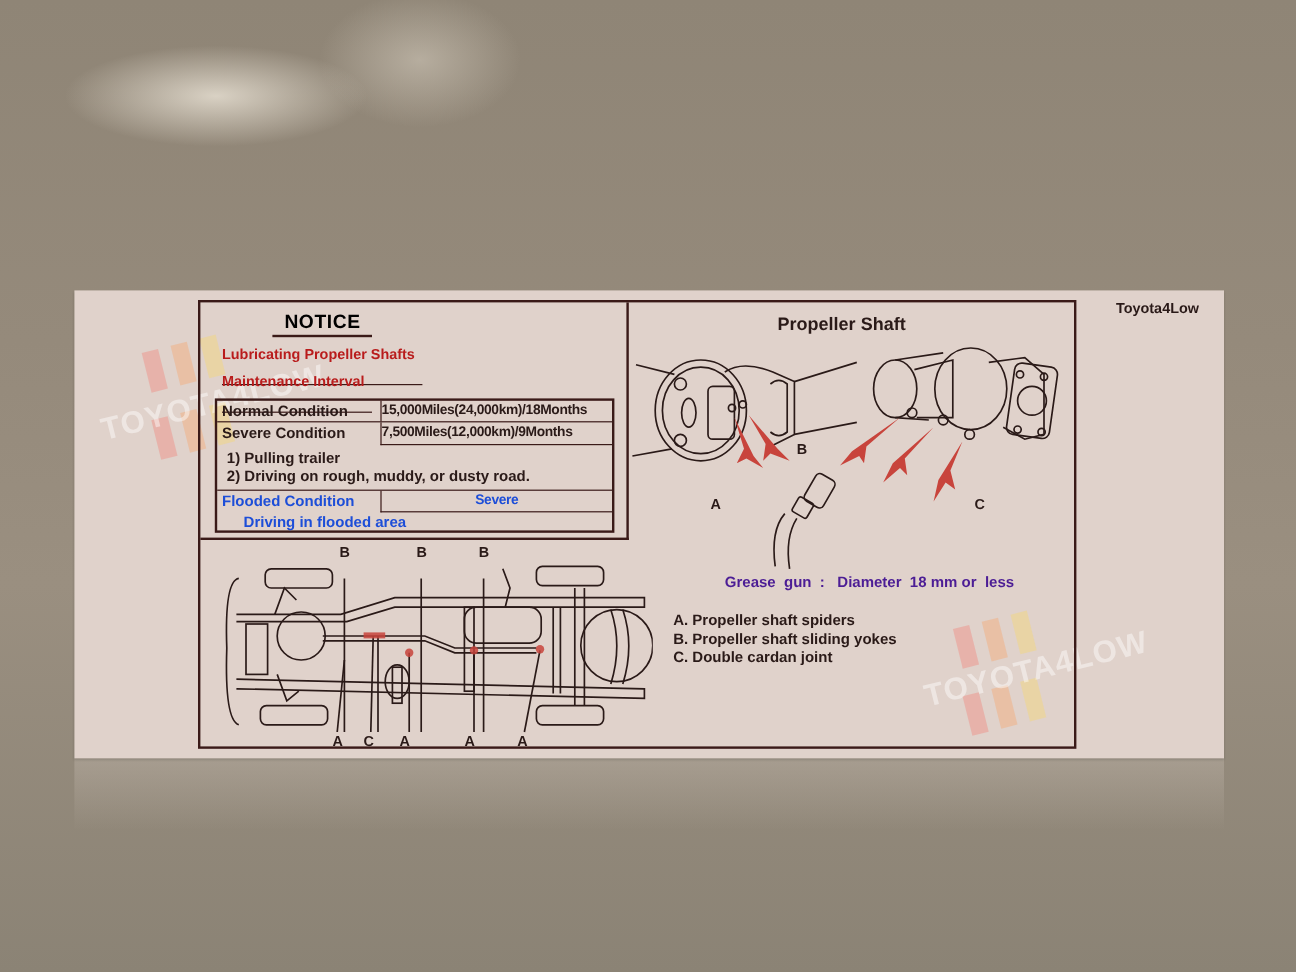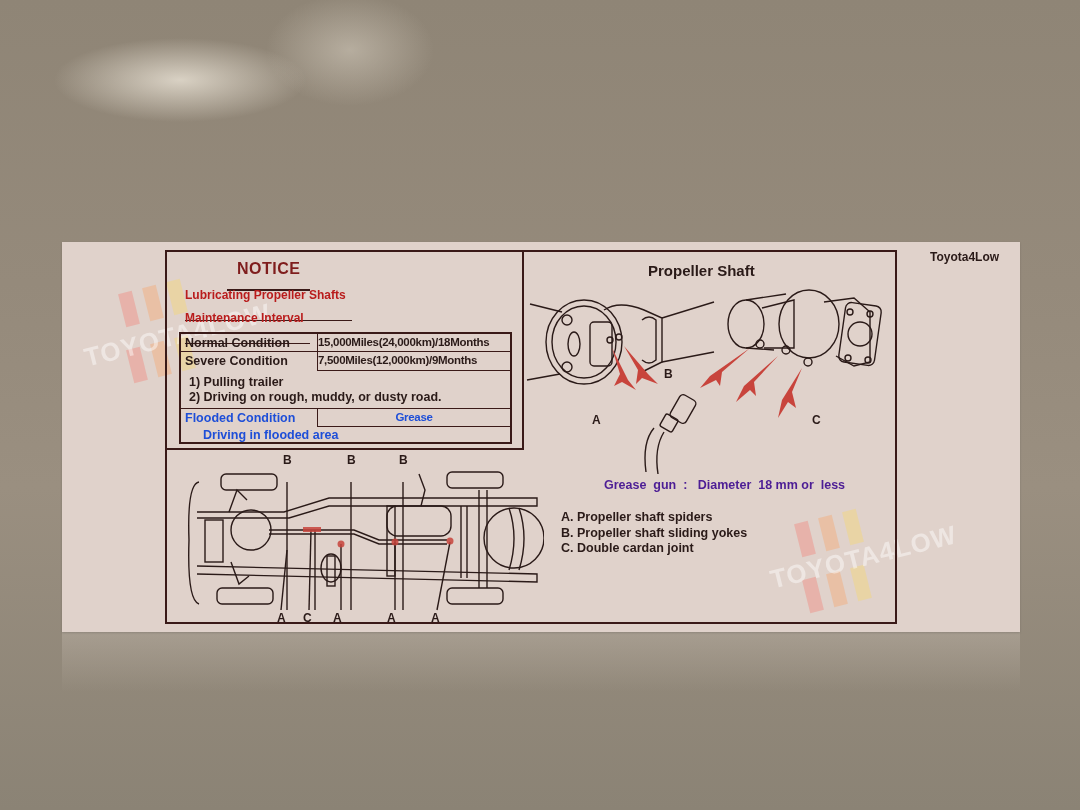--- a/index.html
+++ b/index.html
@@ -25,22 +25,22 @@
   }
   .frame {
     position:absolute; left:103px; top:8px; width:732px; height:374px;
     border:2px solid #3a1a18; box-sizing:border-box;
   }
   .notice {
     position:absolute; left:0; top:0; width:357px; height:198px;
     border-right:2px solid #3a1a18; border-bottom:2px solid #3a1a18; box-sizing:border-box;
   }
   .notice-title {
-    position:absolute; left:60px; top:8px; font-size:16px; font-weight:bold; color:#7f1d1d;
-    border-bottom:2px solid #3a1a18; padding:0 10px 11px 10px; letter-spacing:0.5px;
+    position:absolute; left:60px; top:8px; font-size:16px; font-weight:bold; color:#000000;
+    border-bottom:2px solid #3a1a18; padding:0 10px 1px 10px; letter-spacing:0.5px;
   }
   .subhead {
     position:absolute; left:18px; font-size:12px; font-weight:bold; color:#b91c1c;
     border-bottom:1.5px solid #3a1a18; padding-right:6px; padding-bottom:18px;
   }
   .itable {
     position:absolute; left:12px; top:80px; width:333px; height:112px;
     border:2px solid #3a1a18; box-sizing:border-box;
   }
   .row { position:absolute; left:0; width:100%; box-sizing:border-box; font-size:12.5px; font-weight:bold; color:#2a1a18; }
@@ -102,21 +102,21 @@
         <div class="row" style="top:18px;height:19px;">
           <span class="cell-l" style="top:2px;">Severe  Condition</span>
           <span class="cell-r" style="line-height:17px;border-bottom:1.5px solid #3a1a18;">7,500Miles(12,000km)/9Months</span>
         </div>
         <div class="row" style="top:39px;height:36px;border-bottom:1.5px solid #3a1a18;line-height:15px;padding:2px 0 0 8px;">
           <div>1)  Pulling  trailer</div>
           <div>2) Driving  on  rough, muddy, or  dusty  road.</div>
         </div>
         <div class="row red" style="top:75px;height:18px;">
           <span class="cell-l" style="top:2px;">Flooded  Condition</span>
-          <span class="cell-r" style="line-height:16px;text-align:center;padding:0;border-bottom:1.5px solid #3a1a18;">Grease</span>
+          <span class="cell-r" style="line-height:16px;text-align:center;padding:0;border-bottom:1.5px solid #3a1a18;">Severe</span>
         </div>
         <div class="row red" style="top:94px;height:16px;padding-left:22px;">Driving  in  flooded  area</div>
       </div>
     </div>
 
     <div class="diagram-right">
       <div class="prop-title">Propeller   Shaft</div>
       <svg width="375" height="240" style="position:absolute;left:0;top:0;">
         <g fill="none" stroke="#2a1a18" stroke-width="1.4">
 

